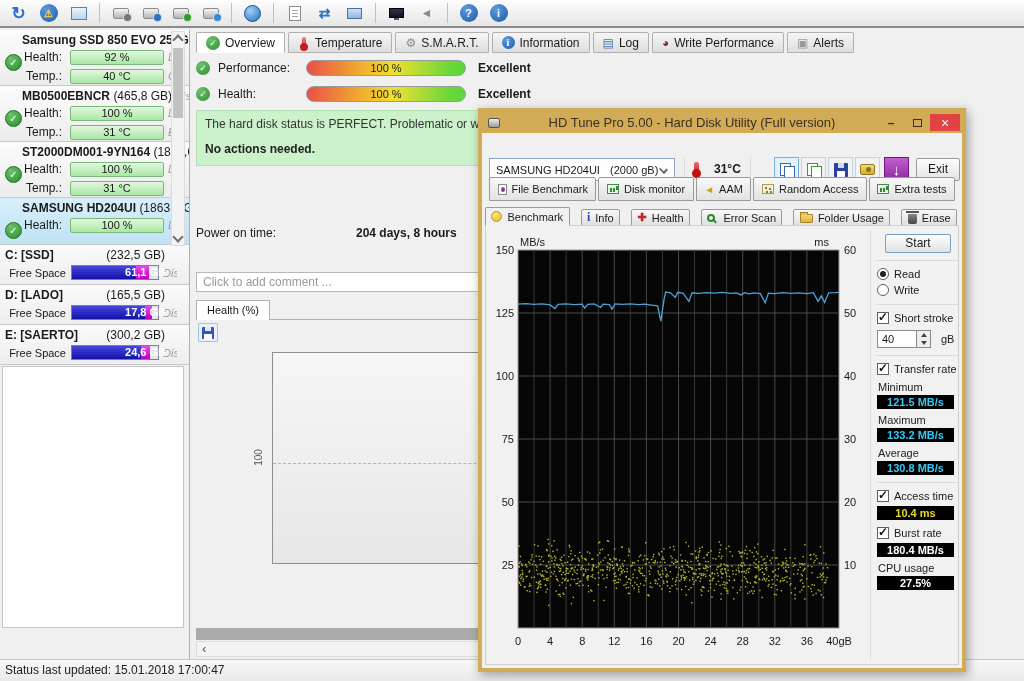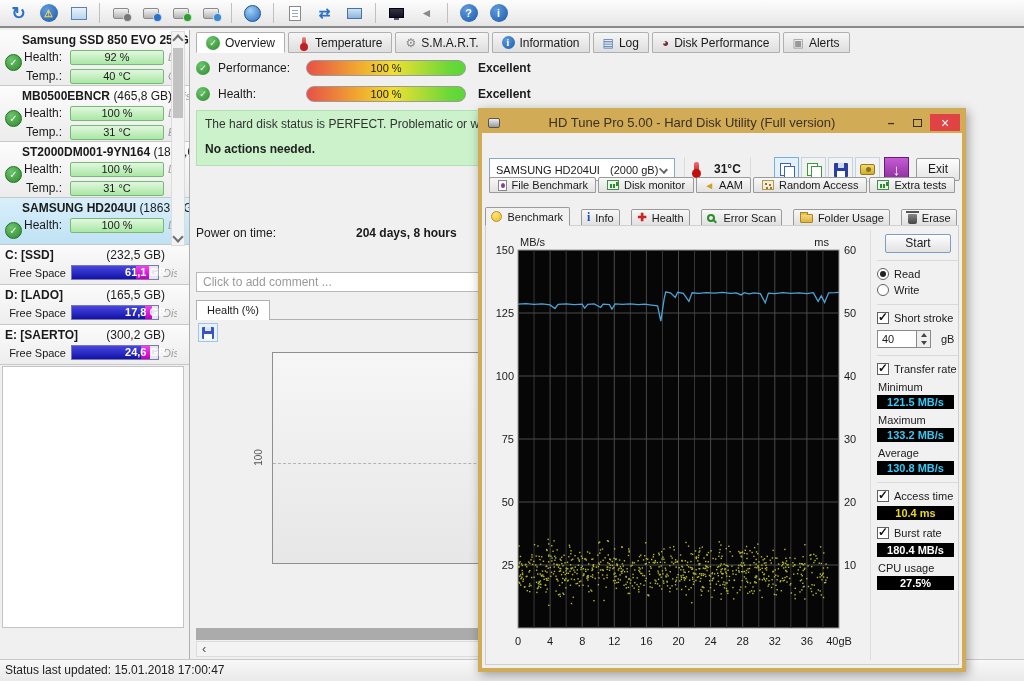--- a/index.html
+++ b/index.html
@@ -147,21 +147,21 @@
   .pg-blue { color:#3a66b8; } .pg-green { color:#3a9a3a; }
   .ic-floppy2 { width:14px; height:14px; background:#2a3f9e; border-radius:1px; position:relative; }
   .ic-floppy2::before { content:""; position:absolute; left:4px; top:0; width:6px; height:5px; background:#cfd8ff; }
   .ic-floppy2::after { content:""; position:absolute; left:3px; bottom:0; width:8px; height:6px; background:#fff; }
   .ic-cam { width:15px; height:11px; background:linear-gradient(#f0dd6a,#d0ae30); border:1px solid #96781e; border-radius:2px; position:relative; }
   .ic-cam::after { content:""; position:absolute; left:5px; top:2px; width:5px; height:5px; border-radius:50%; background:#8a7020; }
   .tbtn.purple { background:linear-gradient(#c45cd4,#8a2a9a); border:1px solid #6a1a7a; color:#fff; font-weight:bold; font-size:15px; }
   .exitbtn { position:absolute; left:434px; top:5px; width:44px; height:23px; background:linear-gradient(#fdfdfd,#e4e4e4);
     border:1px solid #9a9a9a; border-radius:2px; font-size:12px; text-align:center; line-height:21px; }
 
-  .ht-tabs1 { position:absolute; left:7px; top:65px; right:7px; height:16px; display:flex; gap:2px; }
+  .ht-tabs1 { position:absolute; left:7px; top:65px; right:7px; height:24px; display:flex; gap:2px; }
   .ht-tab1 { flex:1 1 auto; display:flex; align-items:center; justify-content:center; gap:5px; font-size:11px;
     background:linear-gradient(#f8f8f8,#e2e2e2); border:1px solid #9a9a9a; border-radius:2px 2px 0 0; padding:0 4px; white-space:nowrap; }
   .ht-tabs2 { position:absolute; left:3px; top:95px; right:5px; height:19px; display:flex; gap:11px; }
   .ht-tab2 { flex:1 1 auto; display:flex; align-items:center; justify-content:center; gap:5px; font-size:11px;
     background:linear-gradient(#f8f8f8,#e0e0e0); border:1px solid #9a9a9a; border-radius:2px 2px 0 0; margin-top:2px; white-space:nowrap; }
   .ht-tab2.active { background:#f1f1f1; border-bottom:1px solid #f1f1f1; margin-top:0; z-index:3; }
   .ic-page { width:9px; height:11px; background:#fff; border:1px solid #888; position:relative; }
   .ic-page::after { content:""; position:absolute; left:2px; top:2px; width:4px; height:5px; background:#8a3a9a; border-radius:50%; }
   .ic-chart { width:12px; height:10px; background:#eaf6ea; border:1px solid #4a8a4a; position:relative; }
   .ic-chart::after { content:""; position:absolute; bottom:1px; left:2px; width:2px; height:4px; background:#2e8b2e;
@@ -400,21 +400,21 @@
       <span class="apptab">
           <span class="ti-blue">i</span>
           <span>Information</span>
         </span>
       <span class="apptab">
           <span class="ti-page">▤</span>
           <span>Log</span>
         </span>
       <span class="apptab">
           <span class="ti-gauge">◕</span>
-          <span>Disk Performance</span>
+          <span>Write Performance</span>
         </span>
       <span class="apptab">
           <span class="ti-alert">▣</span>
           <span>Alerts</span>
         </span>
     </div>
 
     <div class="meter-row" style="top:30px;">
       <span class="ti-green">✓</span>
       <span class="lbl">Performance:</span>

